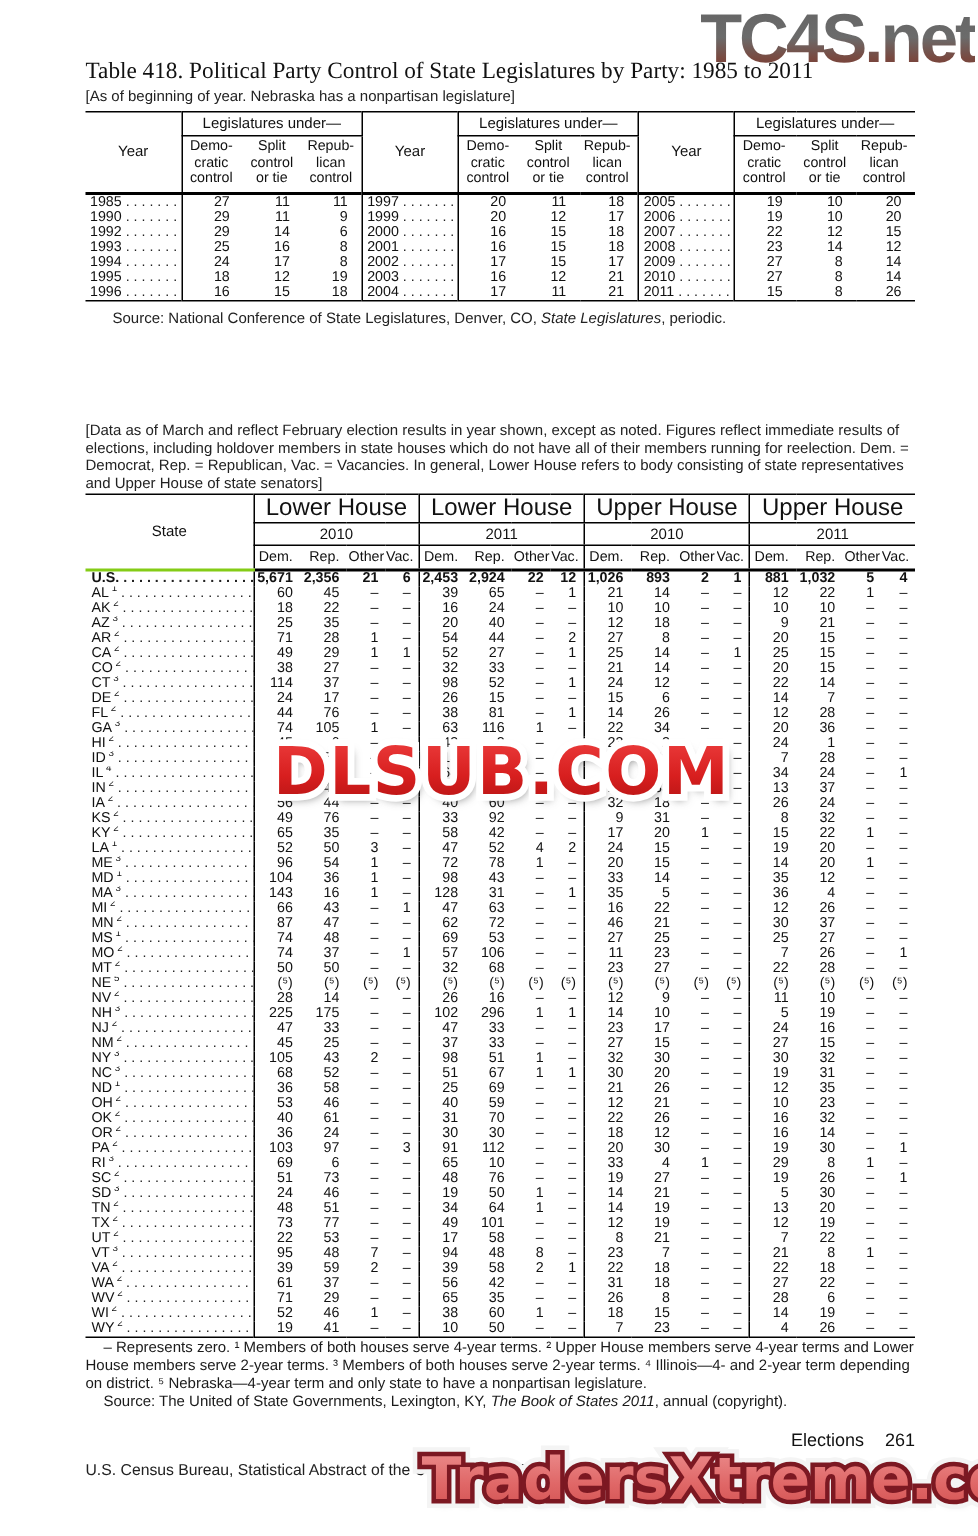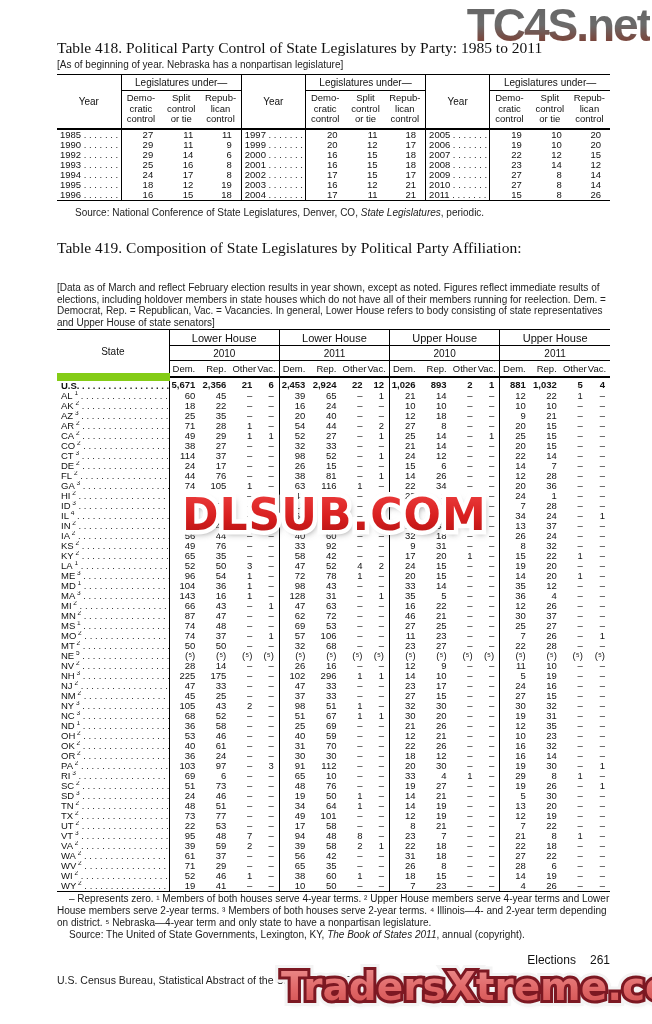--- a/index.html
+++ b/index.html
@@ -22,23 +22,23 @@
   #t418 .legis{border-bottom:1px solid #000;text-align:center;font-size:10px;height:15px;}
   #t418 .yearh{border-right:1px solid #000;border-bottom:2px solid #000;text-align:center;font-size:10px;}
   #t418 .colhead{border-bottom:2px solid #000;text-align:center;white-space:pre-line;
                  font-size:9.5px;line-height:10.5px;padding:2px 2px 3px 0;}
   #t418 .grpL{border-left:1px solid #000;}
   #t418 td{height:10px;line-height:10px;}
   #t418 .ycell{border-right:1px solid #000;padding-left:3px;}
   #t418 .num{text-align:right;padding-right:9px;}
 
   
-  #t419 .stateh{border-right:1px solid #000;border-bottom:8px solid #84cc16;
+  #t419 .stateh{border-right:1px solid #000;border-bottom:2px solid #84cc16;
                 text-align:center;font-size:10px;}
-  #t419 .house{border-bottom:1px solid #000;text-align:center;font-size:11px;height:15px;}
+  #t419 .house{border-bottom:1px solid #000;text-align:center;font-size:16px;height:15px;}
   #t419 .yrow{border-bottom:1px solid #000;text-align:center;font-size:10px;height:14px;}
   #t419 .sub{border-bottom:2px solid #000;text-align:right;font-size:9.5px;height:15px;padding-right:5px;}
   #t419 .sub.other{text-align:center;padding-right:0;}
   #t419 .grpL{border-left:1px solid #000;}
   #t419 td{height:10px;line-height:10px;}
   #t419 .state{border-right:1px solid #000;padding-left:4px;text-align:left;}
   #t419 .num{text-align:right;padding-right:5px;}
   #t419 tr.bold td{font-weight:bold;}
 
   sup.fn{font-size:6.5px;vertical-align:4px;line-height:0;}
@@ -237,21 +237,20 @@
           <td class="num">26</td>
         </tr>
       </tbody>
   </table>
 
   <div class="abs src" style="left:75px;top:207px;">
     <span>Source: National Conference of State Legislatures, Denver, CO, </span><span class="ital">State Legislatures</span><span>, periodic.</span>
   </div>
 
   <div class="abs tbl-title" style="left:57px;top:238px;width:560px;">
-    <div>Table 419. Composition of State Legislatures by Political Party Affiliation:</div>
   </div>
   <div class="abs tbl-note" style="left:57px;top:282px;">[Data as of March and reflect February election results in year shown, except as noted. Figures reflect immediate results of elections, including holdover members in state houses which do not have all of their members running for reelection. Dem. = Democrat, Rep. = Republican, Vac. = Vacancies. In general, Lower House refers to body consisting of state representatives and Upper House of state senators]</div>
 
   <table id="t419" class="abs" style="left:57px;top:329px;">
     <colgroup>
       <col style="width:112px">
       <col style="width:31px">
         <col style="width:31px">
         <col style="width:26px">
         <col style="width:22px">

